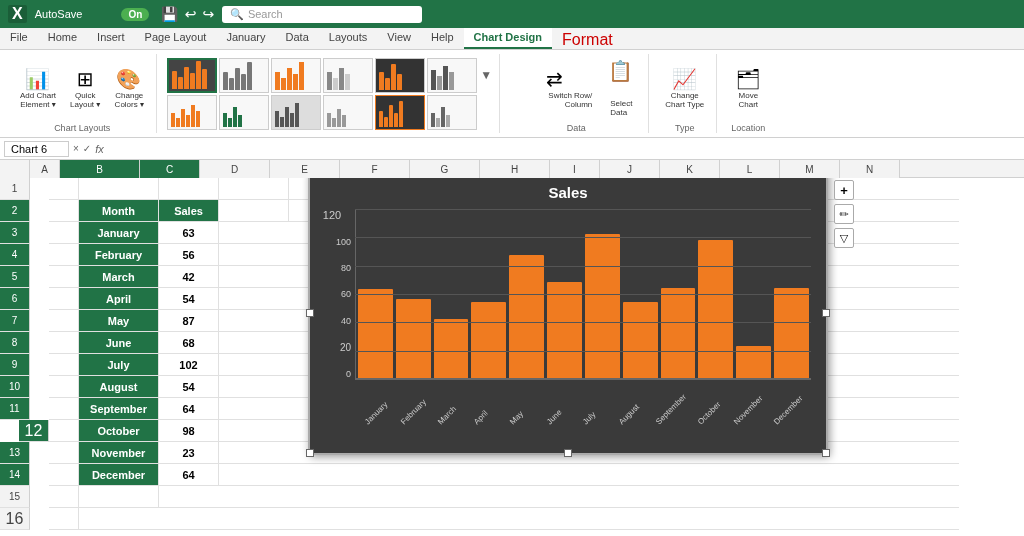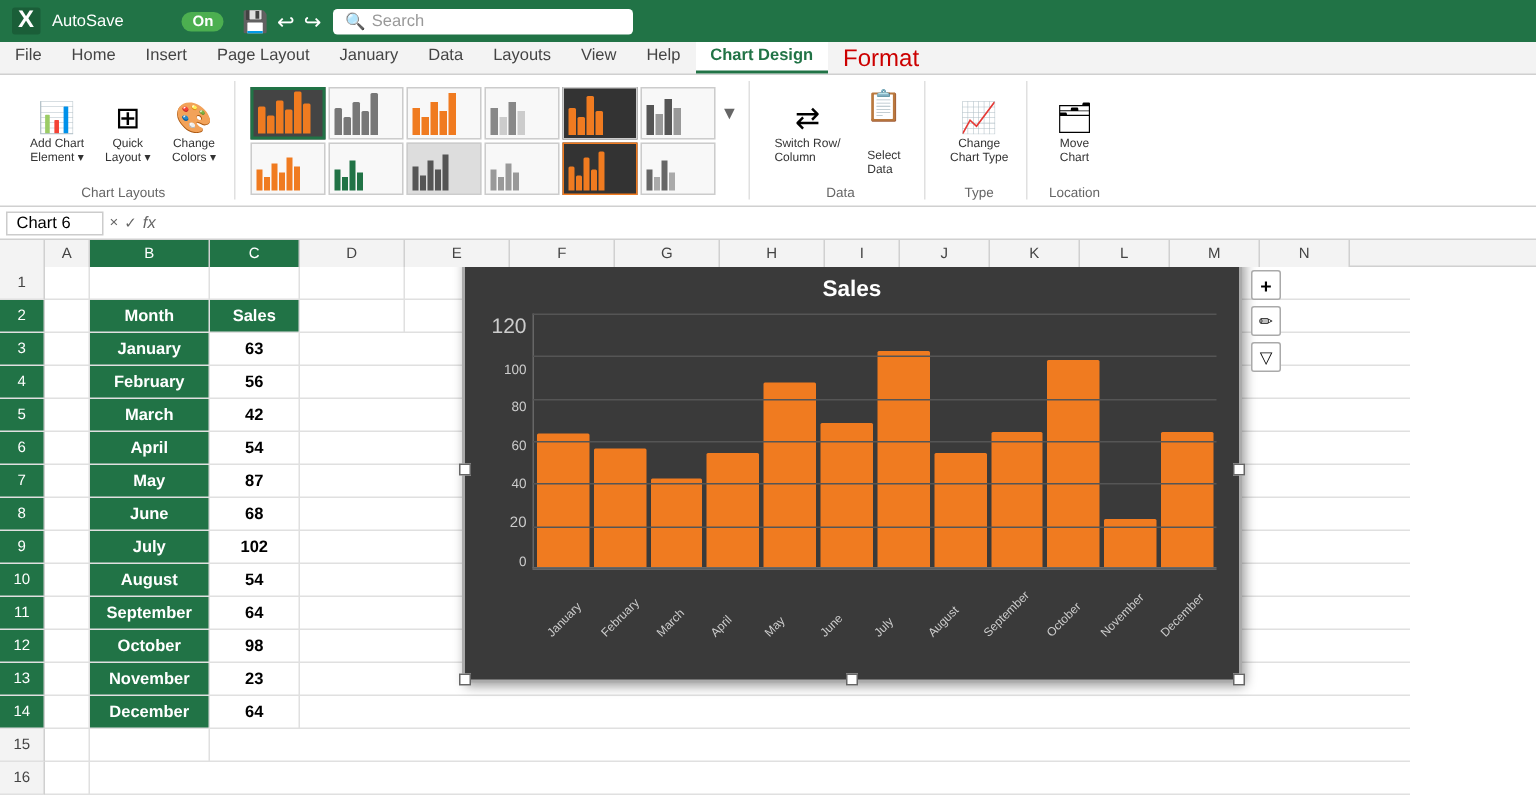--- a/index.html
+++ b/index.html
@@ -146,21 +146,21 @@
         <div style="background:#666;width:4px;height:20px;"></div>
         <div style="background:#aaa;width:4px;height:12px;"></div>
       </div>
     </div>
   </div>
 
   <div style="display:flex;flex-direction:column;border-right:1px solid #e0e0e0;padding:0 8px;">
     <div style="display:flex;gap:6px;flex:1;align-items:center;">
       <div style="display:flex;flex-direction:column;align-items:center;cursor:pointer;padding:2px 4px;min-width:38px;">
         <span style="font-size:20px;">⇄</span>
-        <span style="font-size:8px;text-align:left;color:#333;">Switch Row/<br>Column</span>
+        <span style="font-size:8px;text-align:right;color:#333;margin-left:32px;">Switch Row/<br>Column</span>
       </div>
       <div style="display:flex;flex-direction:column;align-items:center;cursor:pointer;padding:2px 4px;min-width:38px;">
         <span style="font-size:20px;">📋</span>
         <span style="font-size:8px;text-align:left;color:#333;margin-top:16px;">Select<br>Data</span>
       </div>
     </div>
     <div style="font-size:9px;color:#666;text-align:center;padding-top:2px;">Data</div>
   </div>
 
   <div style="display:flex;flex-direction:column;border-right:1px solid #e0e0e0;padding:0 8px;">
@@ -219,25 +219,25 @@
       <div style="width:30px;height:22px;border-right:1px solid #d0d0d0;border-bottom:1px solid #e0e0e0;background:#217346;text-align:center;font-size:10px;color:white;display:flex;align-items:center;justify-content:center;">2</div>
       <div style="width:30px;height:22px;border-right:1px solid #d0d0d0;border-bottom:1px solid #e0e0e0;background:#217346;text-align:center;font-size:10px;color:white;display:flex;align-items:center;justify-content:center;">3</div>
       <div style="width:30px;height:22px;border-right:1px solid #d0d0d0;border-bottom:1px solid #e0e0e0;background:#217346;text-align:center;font-size:10px;color:white;display:flex;align-items:center;justify-content:center;">4</div>
       <div style="width:30px;height:22px;border-right:1px solid #d0d0d0;border-bottom:1px solid #e0e0e0;background:#217346;text-align:center;font-size:10px;color:white;display:flex;align-items:center;justify-content:center;">5</div>
       <div style="width:30px;height:22px;border-right:1px solid #d0d0d0;border-bottom:1px solid #e0e0e0;background:#217346;text-align:center;font-size:10px;color:white;display:flex;align-items:center;justify-content:center;">6</div>
       <div style="width:30px;height:22px;border-right:1px solid #d0d0d0;border-bottom:1px solid #e0e0e0;background:#217346;text-align:center;font-size:10px;color:white;display:flex;align-items:center;justify-content:center;">7</div>
       <div style="width:30px;height:22px;border-right:1px solid #d0d0d0;border-bottom:1px solid #e0e0e0;background:#217346;text-align:center;font-size:10px;color:white;display:flex;align-items:center;justify-content:center;">8</div>
       <div style="width:30px;height:22px;border-right:1px solid #d0d0d0;border-bottom:1px solid #e0e0e0;background:#217346;text-align:center;font-size:10px;color:white;display:flex;align-items:center;justify-content:center;">9</div>
       <div style="width:30px;height:22px;border-right:1px solid #d0d0d0;border-bottom:1px solid #e0e0e0;background:#217346;text-align:center;font-size:10px;color:white;display:flex;align-items:center;justify-content:center;">10</div>
       <div style="width:30px;height:22px;border-right:1px solid #d0d0d0;border-bottom:1px solid #e0e0e0;background:#217346;text-align:center;font-size:10px;color:white;display:flex;align-items:center;justify-content:center;">11</div>
-      <div style="width:30px;height:22px;border-right:1px solid #d0d0d0;border-bottom:1px solid #e0e0e0;background:#217346;text-align:left;font-size:10px;color:white;display:flex;align-items:center;justify-content:center;">12</div>
+      <div style="width:30px;height:22px;border-right:1px solid #d0d0d0;border-bottom:1px solid #e0e0e0;background:#217346;text-align:left;font-size:16px;color:white;display:flex;align-items:center;justify-content:center;margin-left:19px;">12</div>
       <div style="width:30px;height:22px;border-right:1px solid #d0d0d0;border-bottom:1px solid #e0e0e0;background:#217346;text-align:center;font-size:10px;color:white;display:flex;align-items:center;justify-content:center;">13</div>
       <div style="width:30px;height:22px;border-right:1px solid #d0d0d0;border-bottom:1px solid #e0e0e0;background:#217346;text-align:center;font-size:10px;color:white;display:flex;align-items:center;justify-content:center;">14</div>
       <div style="width:30px;height:22px;border-right:1px solid #d0d0d0;border-bottom:1px solid #e0e0e0;background:#f3f3f3;text-align:center;font-size:10px;color:#444;display:flex;align-items:center;justify-content:center;">15</div>
-      <div style="width:30px;height:22px;border-right:1px solid #d0d0d0;border-bottom:1px solid #e0e0e0;background:#f3f3f3;text-align:center;font-size:10px;color:#444;display:flex;align-items:center;justify-content:center;">16</div>
+      <div style="width:30px;height:22px;border-right:1px solid #d0d0d0;border-bottom:1px solid #e0e0e0;background:#f3f3f3;text-align:center;font-size:16px;color:#444;display:flex;align-items:center;justify-content:center;">16</div>
     </div>
 
     <div style="display:flex;flex-direction:column;position:relative;">
 
       <div style="display:flex;">
         <div style="width:30px;height:22px;border-right:1px solid #e0e0e0;border-bottom:1px solid #e0e0e0;background:white;"></div>
         <div style="width:80px;height:22px;border-right:1px solid #e0e0e0;border-bottom:1px solid #e0e0e0;background:white;"></div>
         <div style="width:60px;height:22px;border-right:1px solid #e0e0e0;border-bottom:1px solid #e0e0e0;background:white;"></div>
         <div style="width:70px;height:22px;border-right:1px solid #e0e0e0;border-bottom:1px solid #e0e0e0;background:white;"></div>
         <div style="width:70px;height:22px;border-right:1px solid #e0e0e0;border-bottom:1px solid #e0e0e0;background:white;"></div>
@@ -345,21 +345,21 @@
     <div style="position:absolute;top:50%;right:-4px;transform:translateY(-50%);width:8px;height:8px;background:white;border:1px solid #666;cursor:e-resize;"></div>
     <div style="position:absolute;bottom:-4px;left:-4px;width:8px;height:8px;background:white;border:1px solid #666;cursor:sw-resize;"></div>
     <div style="position:absolute;bottom:-4px;left:50%;transform:translateX(-50%);width:8px;height:8px;background:white;border:1px solid #666;cursor:s-resize;"></div>
     <div style="position:absolute;bottom:-4px;right:-4px;width:8px;height:8px;background:white;border:1px solid #666;cursor:se-resize;"></div>
 
     <div style="color:white;font-weight:bold;font-size:15px;text-align:center;padding-top:12px;">Sales</div>
 
     <div style="position:relative;margin:8px 15px 55px 45px;height:170px;">
 
       <div style="position:absolute;left:-42px;top:0;bottom:0;display:flex;flex-direction:column;justify-content:space-between;">
-        <div style="font-size:14px;color:#ccc;text-align:right;width:38px;">120</div>
+        <div style="font-size:11px;color:#ccc;text-align:center;width:38px;">120</div>
         <div style="font-size:9px;color:#ccc;text-align:right;width:38px;">100</div>
         <div style="font-size:9px;color:#ccc;text-align:right;width:38px;">80</div>
         <div style="font-size:9px;color:#ccc;text-align:right;width:38px;">60</div>
         <div style="font-size:9px;color:#ccc;text-align:right;width:38px;">40</div>
         <div style="font-size:10px;color:#ccc;text-align:right;width:38px;">20</div>
         <div style="font-size:9px;color:#ccc;text-align:right;width:38px;">0</div>
       </div>
 
       <div style="position:absolute;top:0;left:0;right:0;bottom:0;">
         <div style="position:absolute;top:0%;left:0;right:0;border-top:1px solid #555;"></div>

